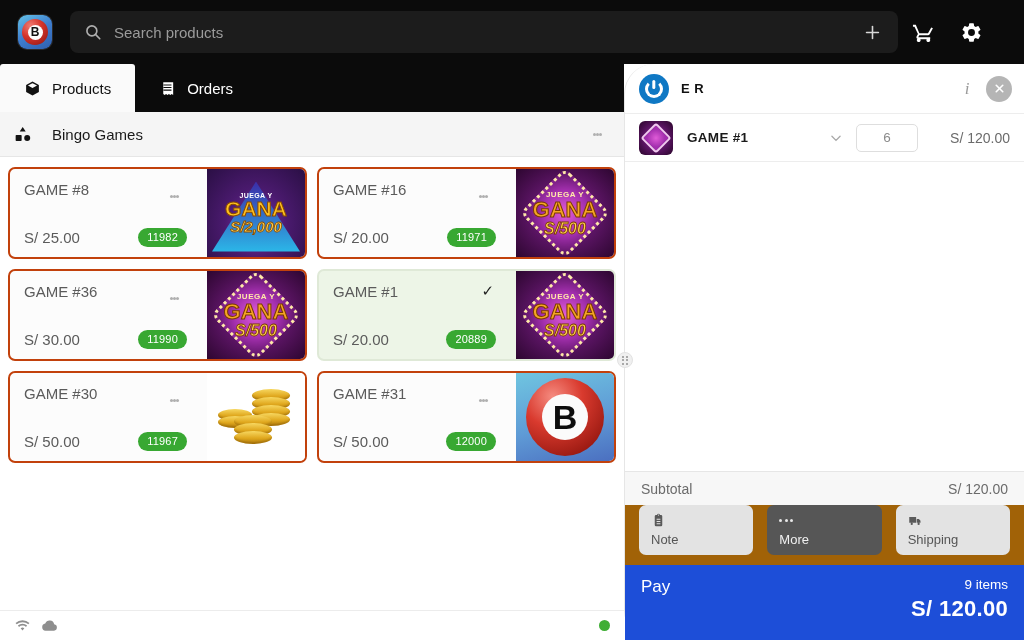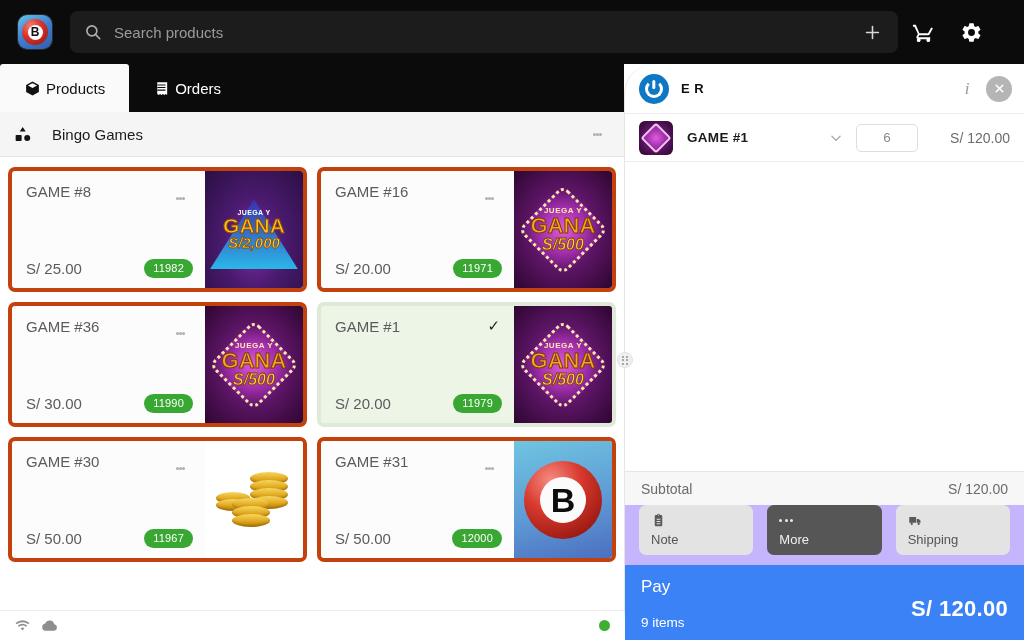--- a/index.html
+++ b/index.html
@@ -53,40 +53,40 @@
   }
   .topicon svg { width: 23px; height: 23px; }
 
   
   .body { flex: 1; display: flex; min-height: 0; }
 
   
   .left { width: 624px; flex: 0 0 624px; display: flex; flex-direction: column; background: #ffffff; min-height: 0; }
   .tabs { height: 48px; flex: 0 0 48px; background: #0b0b0b; display: flex; }
   .tab {
-    display: flex; align-items: center; gap: 5px; padding: 0 24px; cursor: pointer;
+    display: flex; align-items: center; gap: 11px; padding: 0 24px; cursor: pointer;
     font: 15px "Liberation Sans", sans-serif; color: #ffffff; height: 48px;
   }
   .tab svg { width: 17px; height: 17px; }
   .tab.active { background: #fafafa; color: #111111; border-radius: 3px 3px 0 0; }
 
   .collection {
     height: 45px; flex: 0 0 45px; background: #f5f5f5; border-bottom: 1px solid #e6e6e6;
     display: flex; align-items: center; padding: 0 14px 0 14px;
   }
   .collection .shapes-icon { width: 18px; height: 18px; flex: 0 0 18px; }
   .collection .ctitle { font: 15px "Liberation Sans", sans-serif; color: #1a1a1a; margin-left: 20px; flex: 1; }
   .kebab { width: 26px; height: 30px; display: flex; align-items: center; justify-content: center; cursor: pointer; }
   .kebab i { display: block; width: 3px; height: 3px; border-radius: 50%; background: #b0b0b0; margin: 1.4px 0; }
 
   .grid-scroll { flex: 1; overflow: hidden; background: #ffffff; padding: 10px 8px 0 8px; }
   .grid { display: grid; grid-template-columns: 1fr 1fr; gap: 10px; }
   .card {
-    height: 125px; background: #fcfcfc; border: 4px solid #c2410c; border-radius: 7px;
-    display: flex; overflow: hidden; cursor: pointer;
+    height: 92px; background: #fcfcfc; border: 2px solid #c2410c; border-radius: 7px;
+    display: flex; overflow: hidden; cursor: pointer; gap: 8px;
   }
   .card.selected { background: #edf5e7; border-color: #dfe9d7; }
   .card-info { flex: 1; padding: 12px 12px 10px 14px; display: flex; flex-direction: column; justify-content: space-between; min-width: 0; }
   .card-top { display: flex; align-items: flex-start; justify-content: space-between; gap: 6px; }
   .card-name { font: 15px "Liberation Sans", sans-serif; color: #5b5b5b; white-space: nowrap; overflow: hidden; text-overflow: ellipsis; }
   .check { font-size: 15px; color: #1d1d1d; line-height: 1; padding-right: 2px; }
   .card-bottom { display: flex; align-items: center; justify-content: space-between; gap: 8px; }
   .card-price { font: 15px "Liberation Sans", sans-serif; color: #5b5b5b; }
   .badge {
     background: #38a832; color: #ffffff; border-radius: 11px; padding: 3px 9px 4px;
@@ -187,36 +187,36 @@
 
   .cart-space { flex: 1; background: #ffffff; min-height: 0; }
 
   .subtotal {
     height: 34px; flex: 0 0 34px; background: #f7f7f7; border-top: 1px solid #e6e6e6;
     display: flex; align-items: center; padding: 0 16px;
     font: 14px "Liberation Sans", sans-serif; color: #6b6b6b;
   }
   .subtotal .sv { margin-left: auto; color: #6b6b6b; }
 
-  .actions { flex: 0 0 58px; background: #c4b5fd; display: flex; gap: 14px; padding: 0 14px 10px 14px; }
+  .actions { flex: 0 0 58px; background: #a16207; display: flex; gap: 14px; padding: 0 14px 10px 14px; }
   .act {
     flex: 1; border-radius: 7px; background: #e3e3e3; cursor: pointer;
     padding: 8px 0 8px 12px; display: flex; flex-direction: column; justify-content: center; gap: 4px;
   }
   .act.dark { background: #565656; }
   .act .ai { height: 15px; display: flex; align-items: center; }
   .act .ai svg { width: 15px; height: 15px; }
   .act .al { font: 13px "Liberation Sans", sans-serif; color: #555; }
   .act.dark .al { color: #f0f0f0; }
   .dots3 { display: flex; gap: 2.5px; }
   .dots3 i { width: 3px; height: 3px; border-radius: 50%; background: #e8e8e8; display: block; }
 
   .pay {
-    flex: 0 0 75px; background: #3b82f6; cursor: pointer; position: relative;
-    padding: 12px 16px 10px 16px; display: flex; flex-direction: column; justify-content: space-between;
+    flex: 0 0 75px; background: #1d4ed8; cursor: pointer; position: relative;
+    padding: 12px 16px 10px 16px; display: flex; flex-direction: row; justify-content: space-between;
   }
   .pay-label { font: 17px "Liberation Sans", sans-serif; color: #ffffff; }
   .pay-items { font: 13.5px "Liberation Sans", sans-serif; color: #ffffff; }
   .pay-total { position: absolute; right: 16px; bottom: 18px; font: bold 22px "Liberation Sans", sans-serif; color: #ffffff; letter-spacing: .3px; }
 
   
   .resizer {
     position: absolute; left: 617px; top: 352px; width: 16px; height: 16px; border-radius: 50%;
     background: #f0f0f0; border: 1px solid #e2e2e2; display: flex; align-items: center; justify-content: center;
     cursor: col-resize; z-index: 5;
@@ -384,21 +384,21 @@
           </div>
 
           <div class="card selected">
             <div class="card-info">
               <div class="card-top">
                 <span class="card-name">GAME #1</span>
                 <span class="check">✓</span>
               </div>
               <div class="card-bottom">
                 <span class="card-price">S/ 20.00</span>
-                <span class="badge">11979</span>
+                <span class="badge">20889</span>
               </div>
             </div>
             <div class="thumb">
               <div class="art art-g500">
                 <div class="diamond"></div>
                 <div class="g500-txt">
                   <span class="s1">JUEGA Y</span>
                   <span class="s2">GANA</span>
                   <span class="s3">S/500</span>
                 </div>

